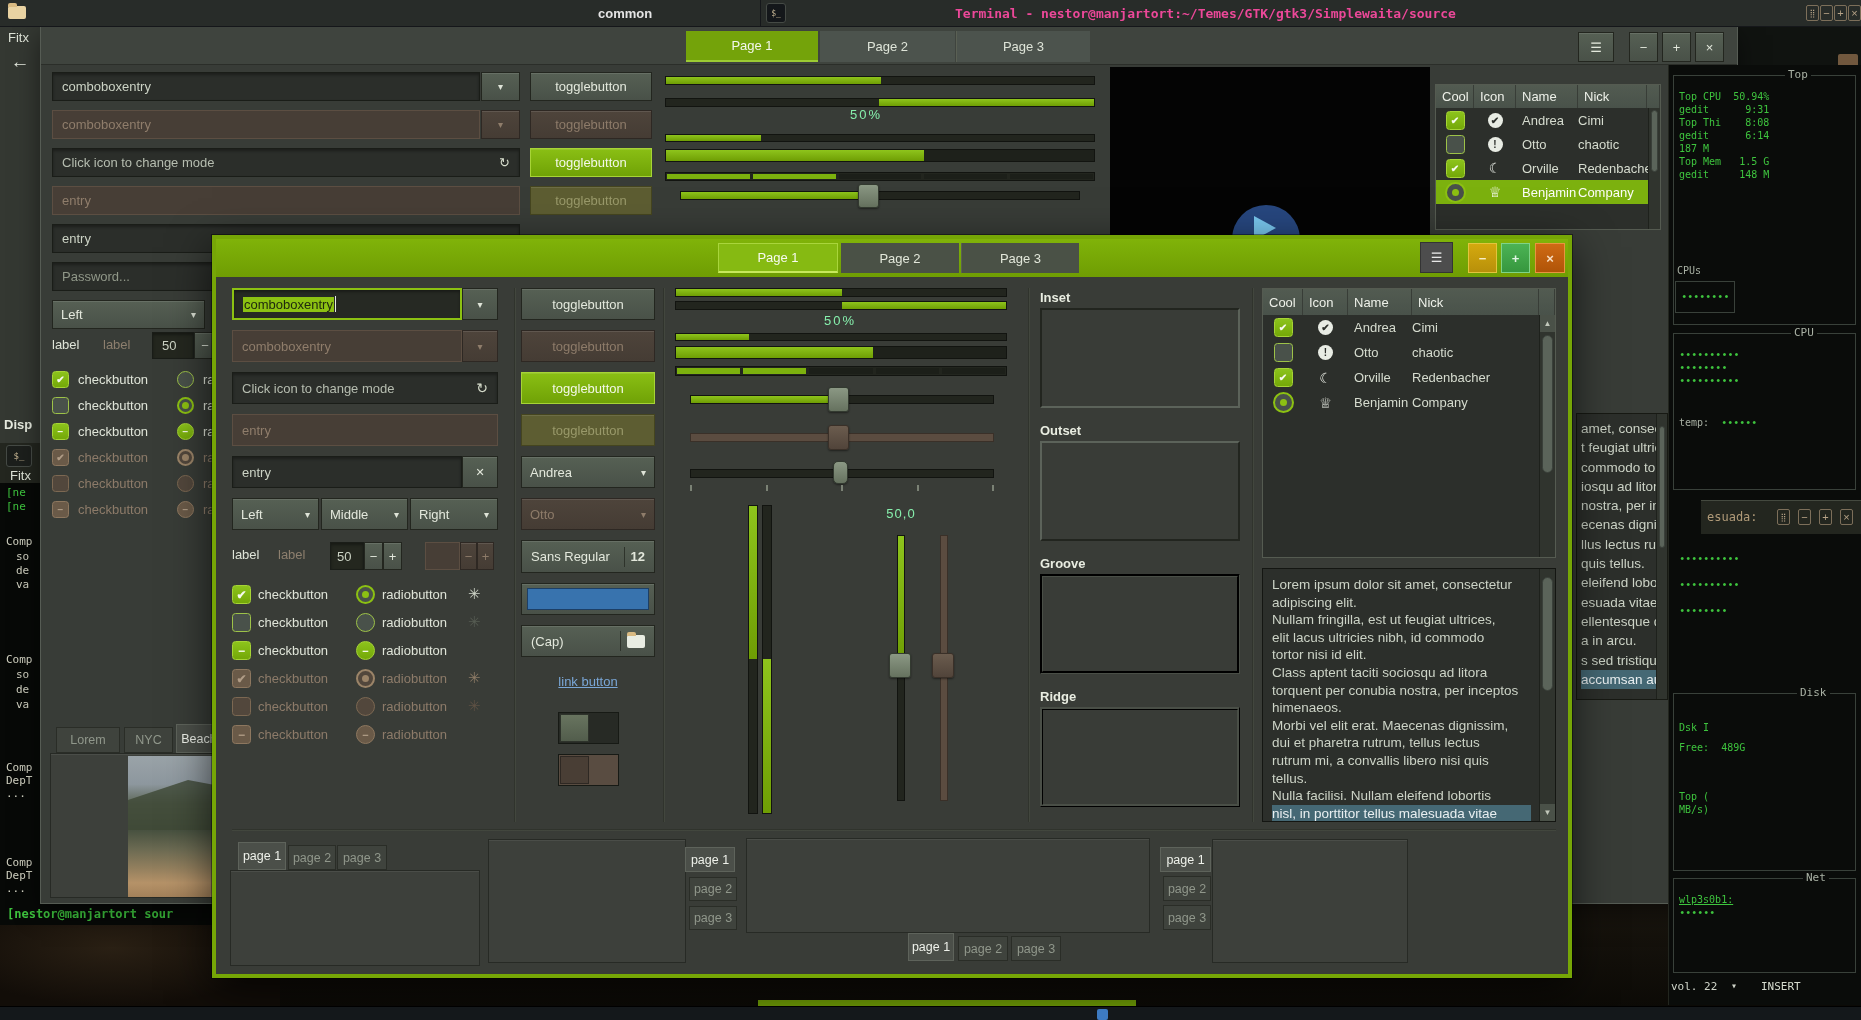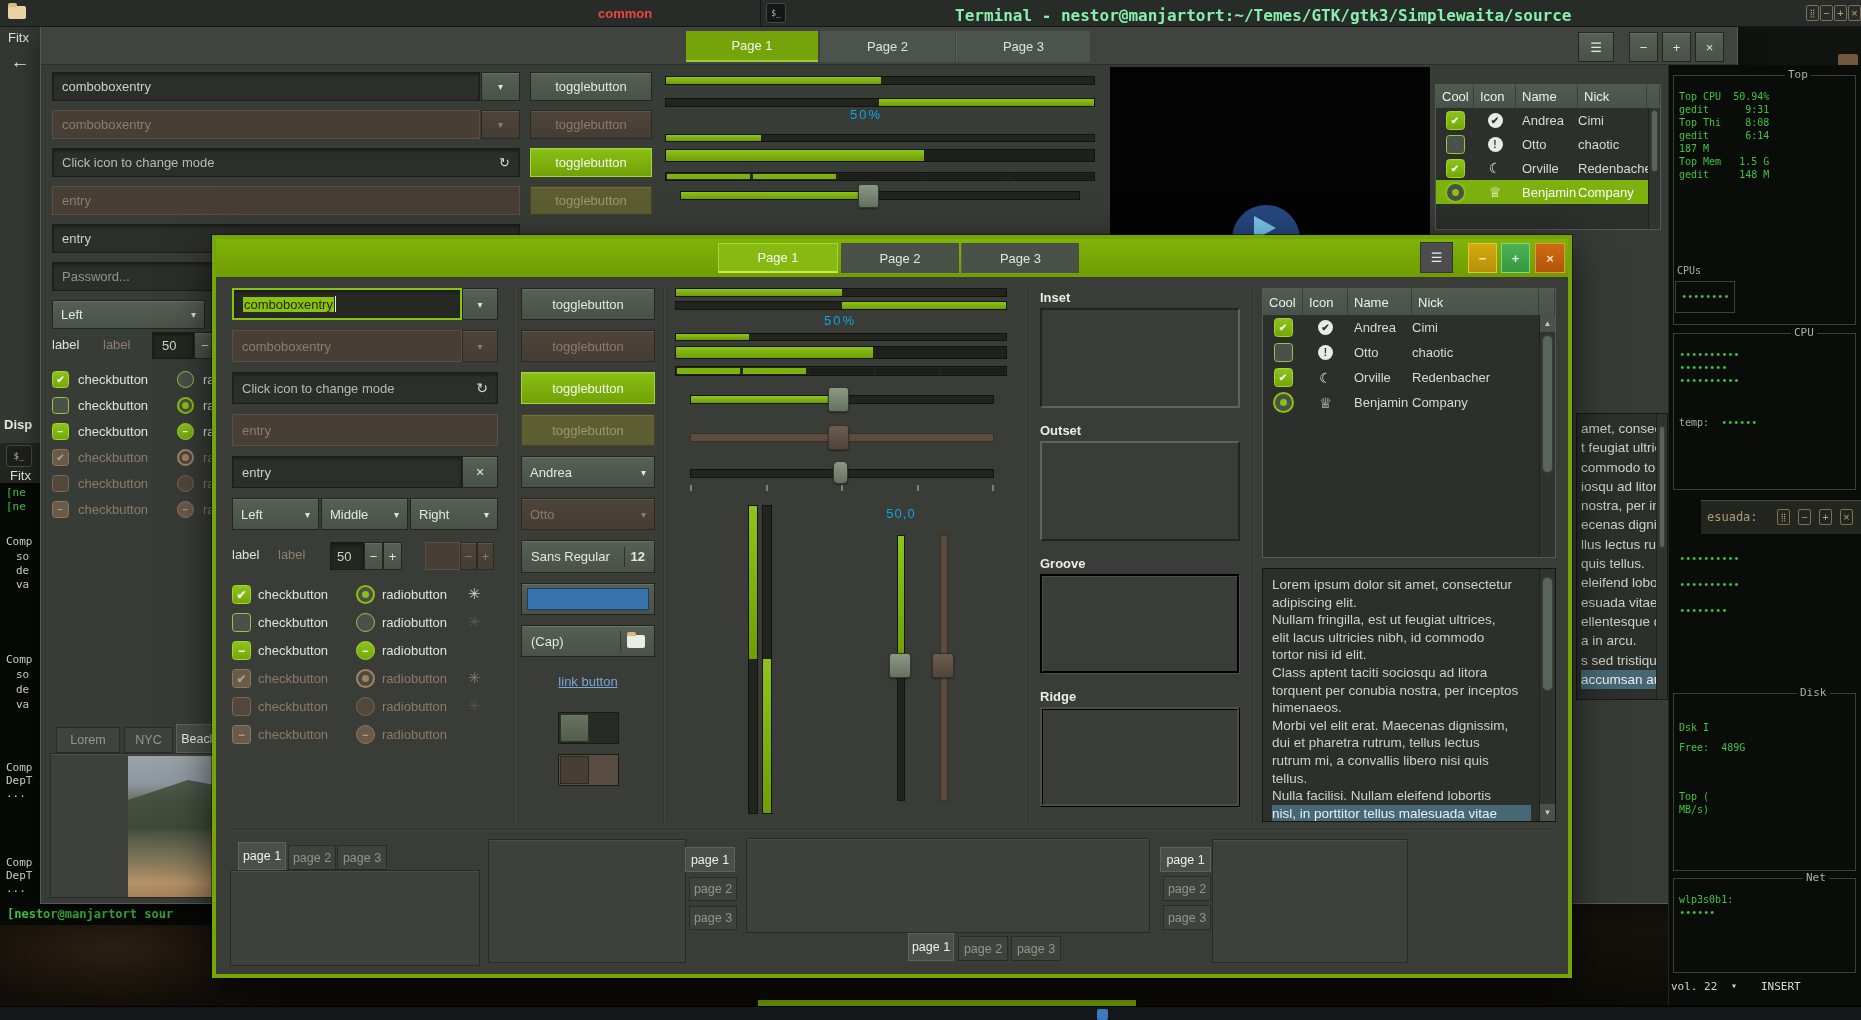--- a/index.html
+++ b/index.html
@@ -3,22 +3,22 @@
 <meta charset="utf-8">
 <style>
   html,body{margin:0;padding:0;background:#0b0d0b;}
   .screen{position:relative;width:1861px;height:1020px;overflow:hidden;background:#101310;
           font-family:"Liberation Sans",sans-serif;font-size:13px;color:#d6dccf;}
   .abs{position:absolute;box-sizing:border-box;}
   .flex{display:flex;align-items:center;}
   .ctr{display:flex;align-items:center;justify-content:center;}
   
   .topbar{left:0;top:0;width:1861px;height:27px;background:#282c29;border-bottom:1px solid #15171a;z-index:40;}
-  .tb-title{color:#ef4444;font-weight:bold;font-size:13px;}
-  .tb-term-title{color:#86efac;font-family:"DejaVu Sans Mono",monospace;font-weight:bold;font-size:16px;}
+  .tb-title{color:#e5e5e5;font-weight:bold;font-size:13px;}
+  .tb-term-title{color:#ec4899;font-family:"DejaVu Sans Mono",monospace;font-weight:bold;font-size:13px;}
   .tb-btn{width:13px;height:16px;border:1px solid #7d6f5a;color:#b8a488;font-size:8px;border-radius:2px;}
   .mini-folder{width:18px;height:13px;background:#e9d3a2;border-radius:2px;position:relative;}
   .mini-folder:before{content:"";position:absolute;left:0;top:-3px;width:9px;height:4px;background:#d9ba82;border-radius:2px 2px 0 0;}
   
   .entry{background:#2b2e2a;border:1px solid #1a1d18;box-shadow:inset 0 2px 3px rgba(0,0,0,.35);
          color:#ccd3c5;display:flex;align-items:center;padding:0 9px;}
   .entry.dis{background:#473e36;border-color:#5c4e42;color:#8f7d6b;box-shadow:none;}
   .entry.foc{border:2px solid #8cc112;background:#262923;}
   .seltext{background:#8cc112;color:#20290e;padding:0 1px;}
   .caret{width:1px;height:16px;background:#e6ebe0;margin-left:1px;}
@@ -27,21 +27,21 @@
   .btn.dis{background:linear-gradient(180deg,#4e443b,#453c34);color:#8d7b69;border-color:#2e2823;}
   .btn.act{background:linear-gradient(180deg,#8abf14,#70a206);border-color:#a7d436;color:#f3f8e8;}
   .btn.actdis{background:#5d5d32;color:#99996a;border-color:#45451f;}
   .combo{justify-content:space-between;padding:0 8px;}
   .car{font-size:10px;color:#dfe4d8;}
   .dis .car{color:#8f7d6b;}
   .trough{background:#22251e;border:1px solid #121410;}
   .fill{background:linear-gradient(180deg,#8ec41c,#6f9e04);height:100%;}
   .shandle{background:linear-gradient(180deg,#8b9884,#66725f);border:1px solid #333a30;border-radius:3px;box-shadow:0 1px 2px rgba(0,0,0,.45);}
   .shandle.br{background:linear-gradient(180deg,#6b5c4e,#51443a);border-color:#3a3028;}
-  .dimlbl{color:#0ea5e9;}
+  .dimlbl{color:#86efac;}
   .ck{width:19px;height:19px;border-radius:3.5px;font-size:12px;font-weight:bold;display:flex;align-items:center;justify-content:center;}
   .ck.on,.ck.mix{background:linear-gradient(#8cc31c,#74a808);border:1px solid #a6d435;color:#f6faee;}
   .ck.off{background:#49514a;border:1px solid #9dc248;color:transparent;}
   .ck.i-on,.ck.i-mix{background:#6a5a48;border:1px solid #8d775f;color:#b09c86;}
   .ck.i-off{background:#52473c;border:1px solid #7c6852;color:transparent;}
   .rd{width:19px;height:19px;border-radius:50%;display:flex;align-items:center;justify-content:center;font-size:11px;font-weight:bold;}
   .rd.on{background:#49514a;border:2px solid #8cc112;}
   .rd.on:after{content:"";width:7px;height:7px;border-radius:50%;background:#8cc112;}
   .rd.off{background:#49514a;border:1px solid #9dc248;}
   .rd.mix{background:linear-gradient(#8cc31c,#74a808);border:1px solid #a6d435;color:#f6faee;}
@@ -358,21 +358,21 @@
     <div class="tline" style="left:10px;top:514px;">∙∙∙∙∙∙∙∙∙∙</div>
     <div class="tline" style="left:10px;top:540px;">∙∙∙∙∙∙∙∙</div>
     <div class="abs termbox" style="left:4px;top:628px;width:183px;height:178px;"></div>
     <div class="boxlbl" style="left:128px;top:621px;">Disk</div>
     <div class="tline" style="left:10px;top:644px;margin-top:33px;">Free:  489G</div>
     <div class="tline" style="left:10px;top:657px;">Dsk I</div>
     <div class="tline" style="left:10px;top:726px;">Top (</div>
     <div class="tline" style="left:10px;top:739px;">MB/s)</div>
     <div class="abs termbox" style="left:4px;top:813px;width:183px;height:95px;"></div>
     <div class="boxlbl" style="left:134px;top:806px;">Net</div>
-    <div class="tline" style="left:10px;top:829px;">wlp3s0b1:</div>
+    <div class="tline" style="left:10px;top:829px;text-decoration:underline;">wlp3s0b1:</div>
     <div class="tline" style="left:10px;top:842px;">∙∙∙∙∙∙</div>
     <div class="tline" style="left:2px;top:915px;color:#cfd4c9;font-size:11px;">vol. 22</div>
     <div class="tline" style="left:62px;top:915px;color:#cfd4c9;">▾</div>
     <div class="tline" style="left:92px;top:915px;color:#d6dccf;font-size:11px;">INSERT</div>
   </div>
 
   <div class="abs" style="left:212px;top:235px;width:1360px;height:743px;border:4px solid #76a606;background:#393c37;
               box-shadow:0 12px 40px rgba(0,0,0,.65),0 0 0 1px rgba(0,0,0,.4);z-index:7;">
 
     <div class="abs" style="left:0;top:0;right:0;height:38px;background:linear-gradient(180deg,#80b309,#6f9d03);">

